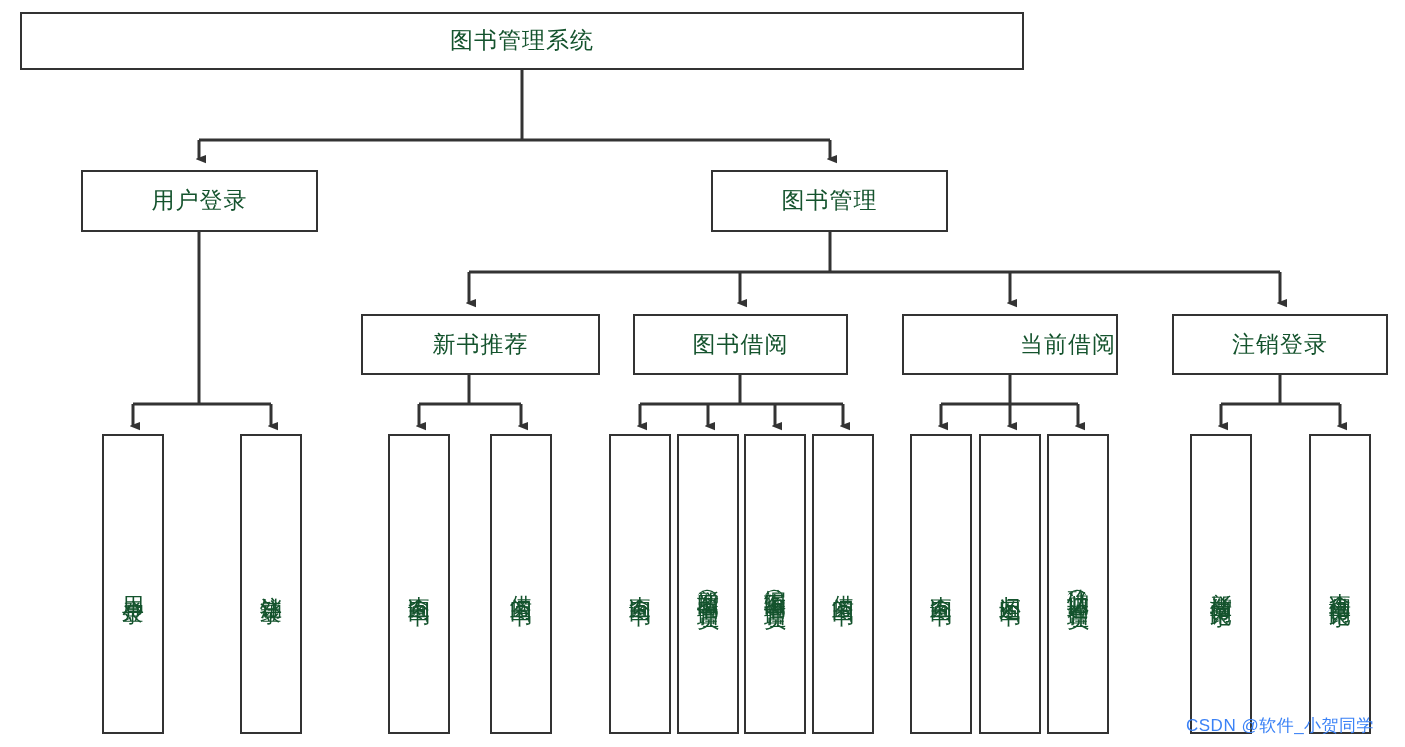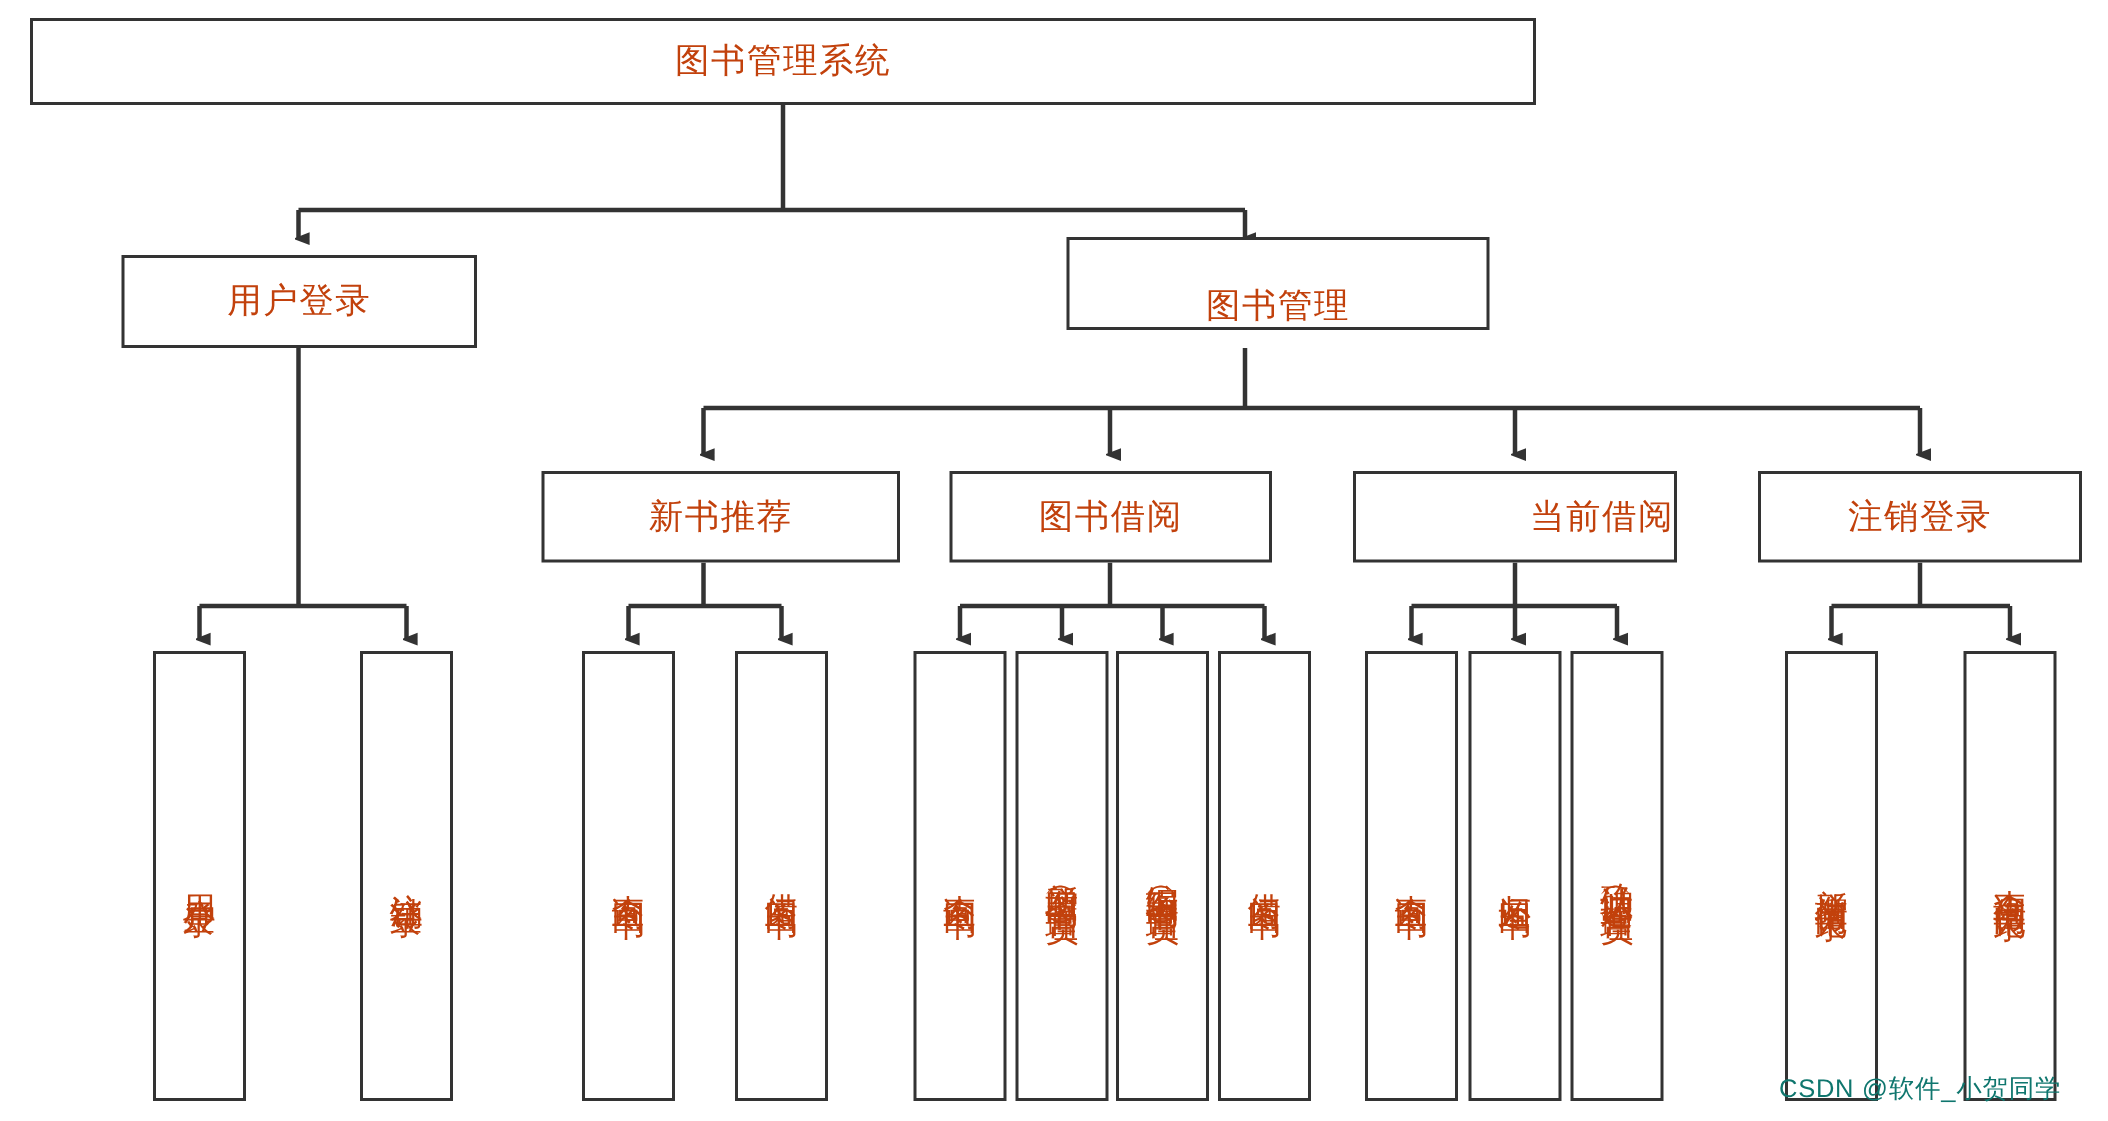--- a/index.html
+++ b/index.html
@@ -26,21 +26,21 @@
     pointer-events: none;
   }
   .node {
     position: absolute;
     box-sizing: border-box;
     border: 2.2px solid #333333;
     background: #ffffff;
     display: flex;
     align-items: center;
     justify-content: center;
-    color: #c2410c;
+    color: #14532d;
   }
   .node.h {
     font-size: 23px;
     letter-spacing: 1px;
     line-height: 1.2;
   }
   .node.v {
     font-size: 22px;
     line-height: 1.08;
   }
@@ -50,21 +50,21 @@
     -webkit-writing-mode: vertical-rl;
     letter-spacing: 3px;
     white-space: nowrap;
     text-align: center;
   }
   .watermark {
     position: absolute;
     left: 1186px;
     top: 714px;
     font-size: 17px;
-    color: #0f766e;
+    color: #3b82f6;
     letter-spacing: 0.5px;
     white-space: nowrap;
   }
 </style>
 </head>
 <body>
 
 <div id="canvas">
 
   <svg class="wires" viewBox="0 0 1405 747" xmlns="http://www.w3.org/2000/svg">
@@ -117,21 +117,21 @@
     </g>
   </svg>
 
   <div class="node h" style="left:20px; top:12px; width:1004px; height:58px;">
     <span>图书管理系统</span>
   </div>
 
   <div class="node h" style="left:81px; top:170px; width:237px; height:62px;">
     <span>用户登录</span>
   </div>
-  <div class="node h" style="left:711px; top:158px; width:282px; height:62px;align-items:flex-end;">
+  <div class="node h" style="left:711px; top:170px; width:237px; height:62px;">
     <span>图书管理</span>
   </div>
 
   <div class="node h" style="left:361px; top:314px; width:239px; height:61px;">
     <span>新书推荐</span>
   </div>
   <div class="node h" style="left:633px; top:314px; width:215px; height:61px;">
     <span>图书借阅</span>
   </div>
   <div class="node h" style="left:902px; top:314px; width:216px; height:61px;justify-content:flex-end;">

